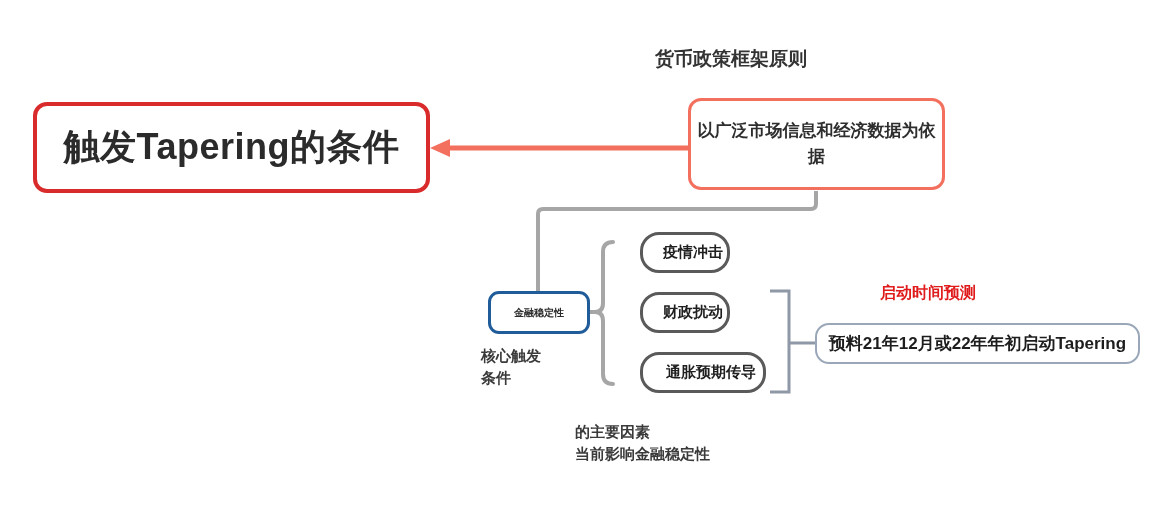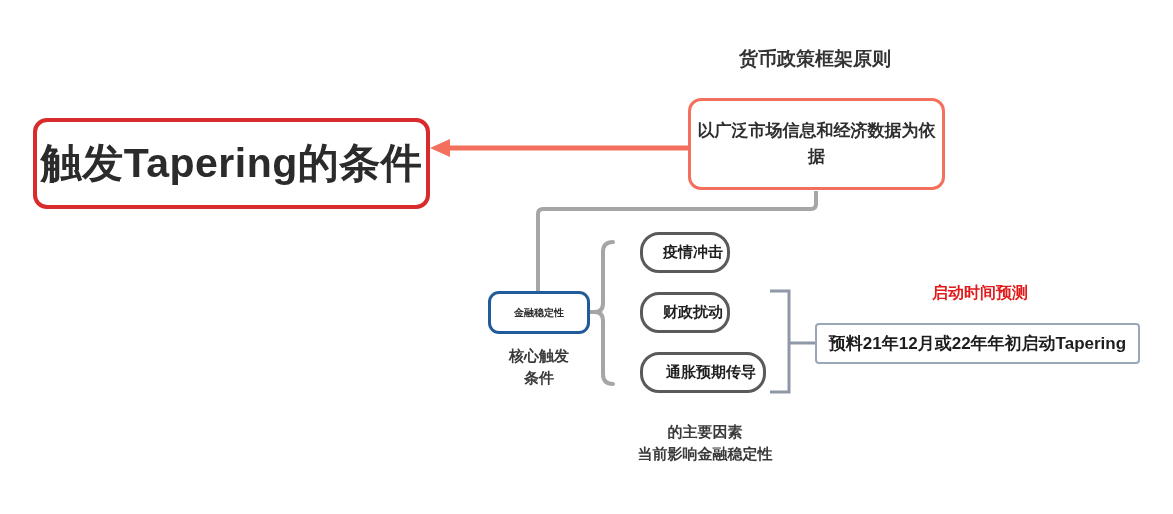--- a/index.html
+++ b/index.html
@@ -24,26 +24,26 @@
     display: flex;
     align-items: center;
     justify-content: center;
     text-align: center;
     color: #262626;
     z-index: 5;
   }
   
   #node-root {
     left: 33px;
-    top: 118px;
+    top: 102px;
     width: 397px;
     height: 91px;
     border: 4px solid #d92b2b;
     border-radius: 14px;
-    font-size: 41px;
+    font-size: 36px;
     font-weight: bold;
     letter-spacing: 0.5px;
     color: #2b2b2b;
   }
   
   #node-framework {
     left: 688px;
     top: 98px;
     width: 257px;
     height: 92px;
@@ -79,29 +79,28 @@
   #node-factor-0 { left: 640px; top: 232px; width: 90px;  height: 41px; }
   #node-factor-1 { left: 640px; top: 292px; width: 90px;  height: 41px; }
   #node-factor-2 { left: 640px; top: 352px; width: 126px; height: 41px; }
   
   #node-prediction {
     left: 815px;
     top: 323px;
     width: 325px;
     height: 41px;
     border: 2px solid #9aa7b8;
-    border-radius: 4px;
+    border-radius: 14px;
     font-size: 17px;
     font-weight: bold;
     color: #1d1d1d;
   }
   
   .caption {
     position: absolute;
-    text-align: center;
     font-weight: bold;
     color: #3a3a3a;
     z-index: 6;
   }
   #cap-framework {
     left: 655px;
     top: 46px;
     width: 320px;
     font-size: 19px;
     color: #333333;

